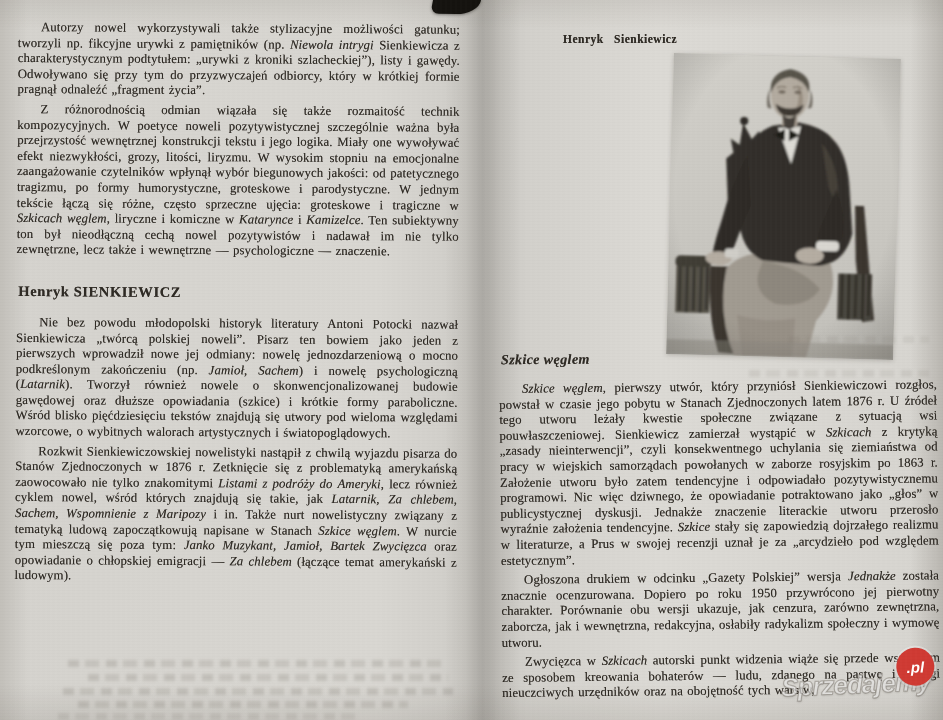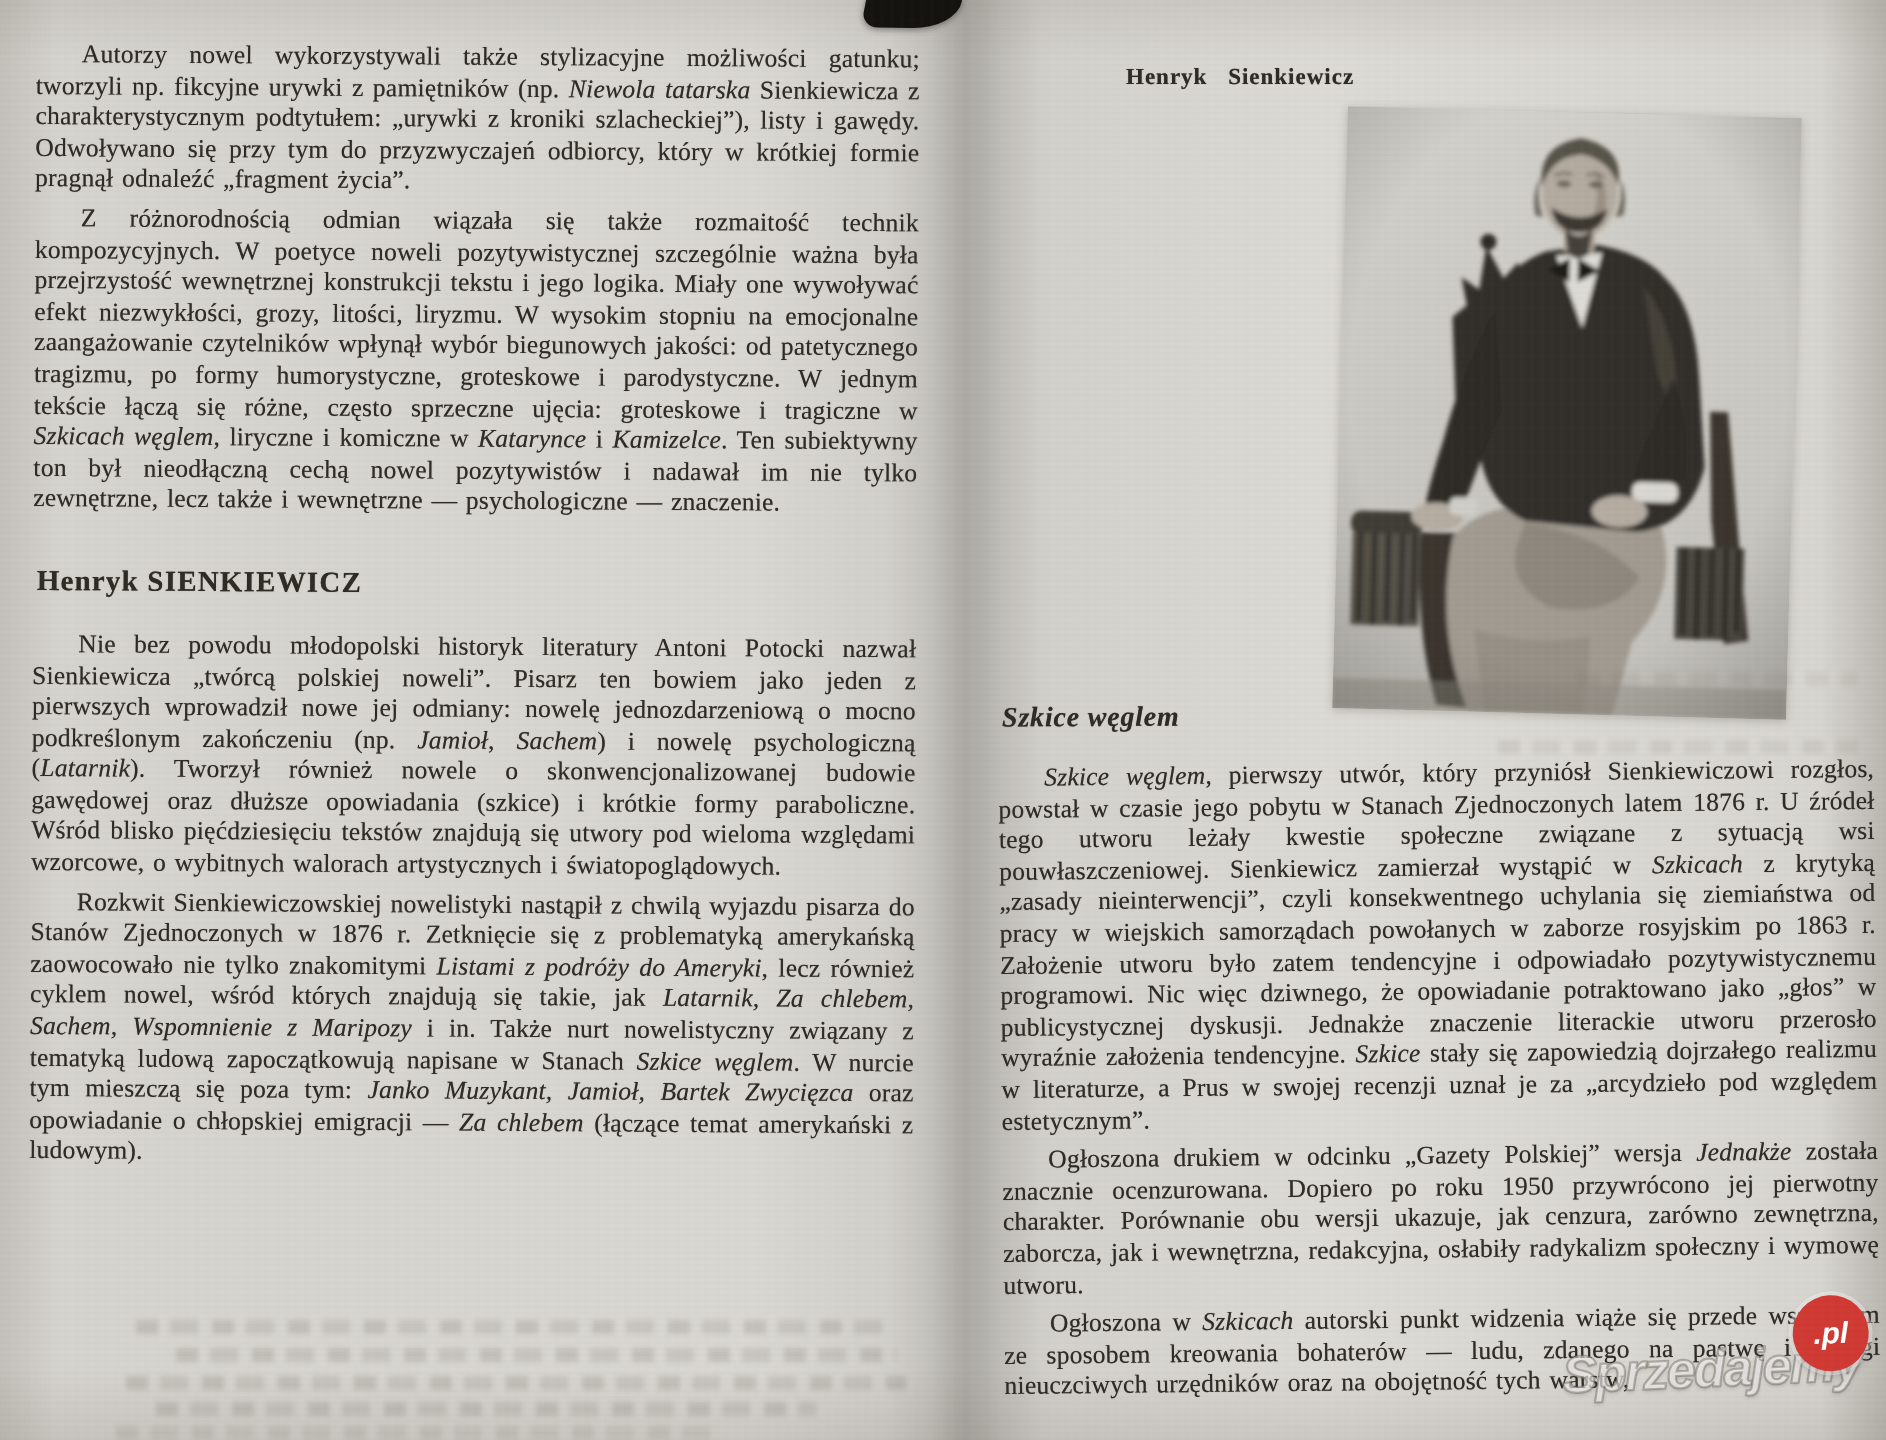--- a/index.html
+++ b/index.html
@@ -79,21 +79,21 @@
     box-shadow:0 0 0 2px rgba(255,255,255,.35), 0 2px 4px rgba(60,50,45,.35);
   }
 </style>
 </head>
 <body>
 
 <div class="scan">
 
   <div class="page-left">
     <div class="col">
-      <p class="para"><span>Autorzy nowel wykorzystywali także stylizacyjne możliwości gatunku; tworzyli np. fikcyjne urywki z pamiętników (np. </span><i>Niewola tatarska</i><span> Sienkiewicza z charakterystycznym podtytułem: „urywki z kroniki szlacheckiej”), listy i gawędy. Odwoływano się przy tym do przyzwyczajeń odbiorcy, który w krótkiej formie pragnął odnaleźć „fragment życia”.</span></p>
+      <p class="para"><span>Autorzy nowel wykorzystywali także stylizacyjne możliwości gatunku; tworzyli np. fikcyjne urywki z pamiętników (np. </span><i>Niewola intrygi</i><span> Sienkiewicza z charakterystycznym podtytułem: „urywki z kroniki szlacheckiej”), listy i gawędy. Odwoływano się przy tym do przyzwyczajeń odbiorcy, który w krótkiej formie pragnął odnaleźć „fragment życia”.</span></p>
       <p class="para"><span>Z różnorodnością odmian wiązała się także rozmaitość technik kompozycyjnych. W poetyce noweli pozytywistycznej szczególnie ważna była przejrzystość wewnętrznej konstrukcji tekstu i jego logika. Miały one wywoływać efekt niezwykłości, grozy, litości, liryzmu. W wysokim stopniu na emocjonalne zaangażowanie czytelników wpłynął wybór biegunowych jakości: od patetycznego tragizmu, po formy humorystyczne, groteskowe i parodystyczne. W jednym tekście łączą się różne, często sprzeczne ujęcia: groteskowe i tragiczne w </span><i>Szkicach węglem</i><span>, liryczne i komiczne w </span><i>Katarynce</i><span> i </span><i>Kamizelce</i><span>. Ten subiektywny ton był nieodłączną cechą nowel pozytywistów i nadawał im nie tylko zewnętrzne, lecz także i wewnętrzne — psychologiczne — znaczenie.</span></p>
       <h2 class="heading">Henryk SIENKIEWICZ</h2>
       <p class="para"><span>Nie bez powodu młodopolski historyk literatury Antoni Potocki nazwał Sienkiewicza „twórcą polskiej noweli”. Pisarz ten bowiem jako jeden z pierwszych wprowadził nowe jej odmiany: nowelę jednozdarzeniową o mocno podkreślonym zakończeniu (np. </span><i>Jamioł</i><span>, </span><i>Sachem</i><span>) i nowelę psychologiczną (</span><i>Latarnik</i><span>). Tworzył również nowele o skonwencjonalizowanej budowie gawędowej oraz dłuższe opowiadania (szkice) i krótkie formy paraboliczne. Wśród blisko pięćdziesięciu tekstów znajdują się utwory pod wieloma względami wzorcowe, o wybitnych walorach artystycznych i światopoglądowych.</span></p>
       <p class="para"><span>Rozkwit Sienkiewiczowskiej nowelistyki nastąpił z chwilą wyjazdu pisarza do Stanów Zjednoczonych w 1876 r. Zetknięcie się z problematyką amerykańską zaowocowało nie tylko znakomitymi </span><i>Listami z podróży do Ameryki</i><span>, lecz również cyklem nowel, wśród których znajdują się takie, jak </span><i>Latarnik, Za chlebem, Sachem, Wspomnienie z Maripozy</i><span> i in. Także nurt nowelistyczny związany z tematyką ludową zapoczątkowują napisane w Stanach </span><i>Szkice węglem</i><span>. W nurcie tym mieszczą się poza tym: </span><i>Janko Muzykant, Jamioł, Bartek Zwycięzca</i><span> oraz opowiadanie o chłopskiej emigracji — </span><i>Za chlebem</i><span> (łączące temat amerykański z ludowym).</span></p>
     </div>
     <div class="ghost" style="left:50px;top:640px;width:380px;"></div>
     <div class="ghost" style="left:70px;top:654px;width:360px;"></div>
     <div class="ghost" style="left:45px;top:668px;width:390px;"></div>
     <div class="ghost" style="left:60px;top:681px;width:330px;"></div>
     <div class="ghost" style="left:40px;top:693px;width:300px;opacity:.35;"></div>
@@ -176,21 +176,21 @@
         </g>
         <rect width="227" height="301" fill="url(#vig)"></rect>
       </svg>
     </div>
 
     <h3 class="subheading">Szkice węglem</h3>
 
     <div class="col-right">
       <p class="para"><i>Szkice węglem</i><span>, pierwszy utwór, który przyniósł Sienkiewiczowi rozgłos, powstał w czasie jego pobytu w Stanach Zjednoczonych latem 1876 r. U źródeł tego utworu leżały kwestie społeczne związane z sytuacją wsi pouwłaszczeniowej. Sienkiewicz zamierzał wystąpić w </span><i>Szkicach</i><span> z krytyką „zasady nieinterwencji”, czyli konsekwentnego uchylania się ziemiaństwa od pracy w wiejskich samorządach powołanych w zaborze rosyjskim po 1863 r. Założenie utworu było zatem tendencyjne i odpowiadało pozytywistycznemu programowi. Nic więc dziwnego, że opowiadanie potraktowano jako „głos” w publicystycznej dyskusji. Jednakże znaczenie literackie utworu przerosło wyraźnie założenia tendencyjne. </span><i>Szkice</i><span> stały się zapowiedzią dojrzałego realizmu w literaturze, a Prus w swojej recenzji uznał je za „arcydzieło pod względem estetycznym”.</span></p>
       <p class="para"><span>Ogłoszona drukiem w odcinku „Gazety Polskiej” wersja </span><i>Jednakże</i><span> została znacznie ocenzurowana. Dopiero po roku 1950 przywrócono jej pierwotny charakter. Porównanie obu wersji ukazuje, jak cenzura, zarówno zewnętrzna, zaborcza, jak i wewnętrzna, redakcyjna, osłabiły radykalizm społeczny i wymowę utworu.</span></p>
-      <p class="para"><span>Ogłoszona w </span><i>Szkicach</i><span> autorski punkt widzenia wiąże się przede wszystkim ze sposobem kreowania bohaterów — ludu, zdanego na pastwę i intrygi nieuczciwych urzędników oraz na obojętność tych warstw,</span></p>
+      <p class="para"><span>Zwycięzca w </span><i>Szkicach</i><span> autorski punkt widzenia wiąże się przede wszystkim ze sposobem kreowania bohaterów — ludu, zdanego na pastwę i intrygi nieuczciwych urzędników oraz na obojętność tych warstw,</span></p>
     </div>
 
     <div class="ghost" style="left:250px;top:370px;width:180px;opacity:.3;"></div>
     <div class="ghost" style="left:290px;top:336px;width:140px;opacity:.25;"></div>
   </div>
 
   <div class="watermark">
     <span class="wm-text">Sprzedajemy</span>
     <span class="wm-badge">.pl</span>
   </div>

